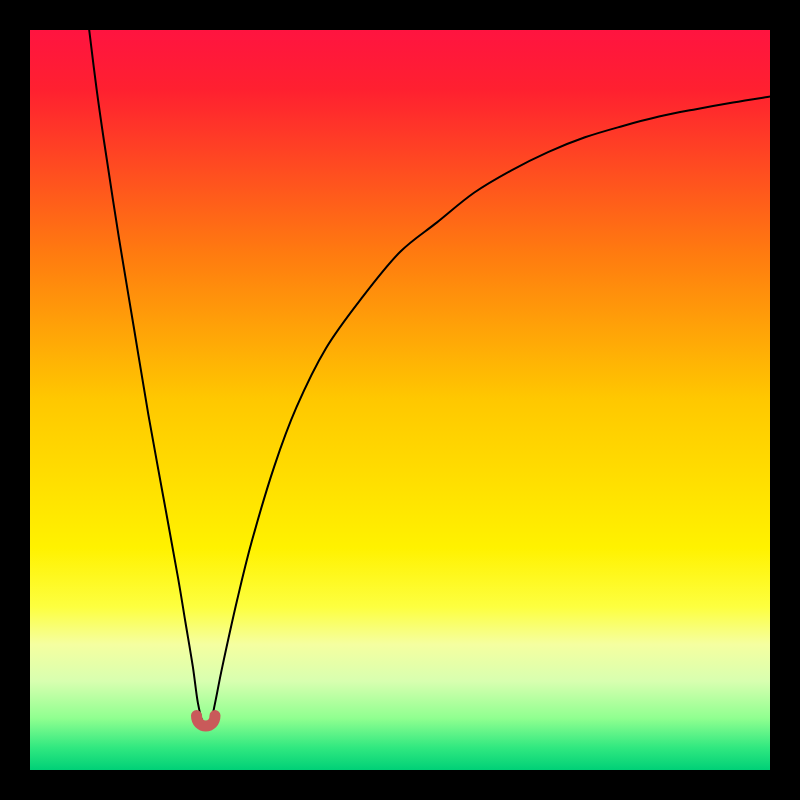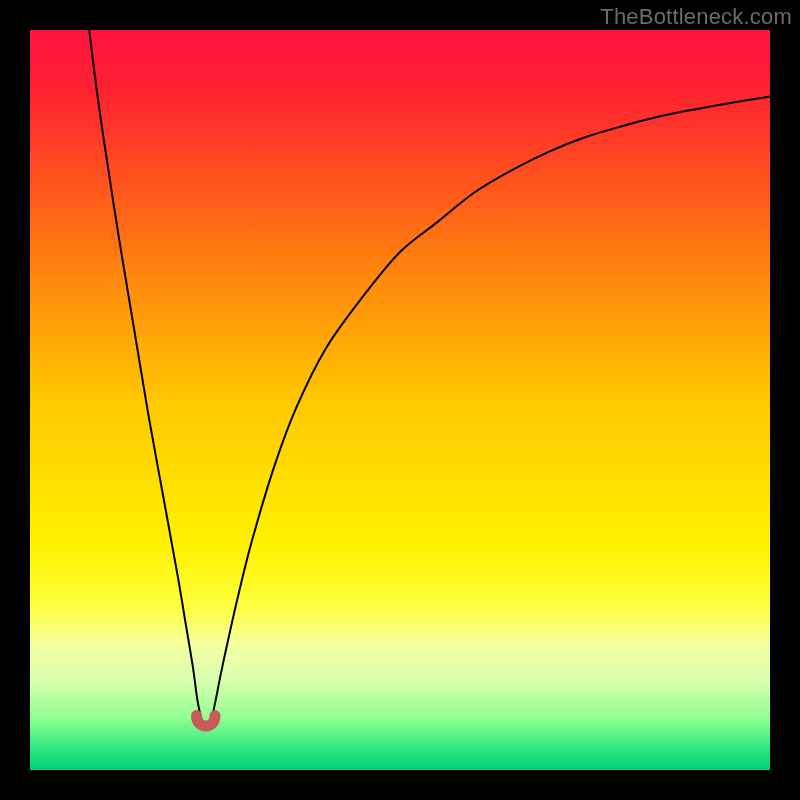--- a/index.html
+++ b/index.html
@@ -38,21 +38,20 @@
     font-size: 22px;
     letter-spacing: 0.2px;
     user-select: none;
   }
 </style>
 </head>
 <body>
 
 <div class="frame">
 
-  <div class="attribution">TheBottleneck.com</div>
 
   <div class="plot-area">
     <svg viewBox="0 0 740 740" preserveAspectRatio="none">
       <defs>
         <linearGradient id="bg-grad" x1="0" y1="0" x2="0" y2="1">
             <stop offset="0%" stop-color="#ff1440"></stop>
             <stop offset="8%" stop-color="#ff2030"></stop>
             <stop offset="30%" stop-color="#ff7a10"></stop>
             <stop offset="50%" stop-color="#ffc800"></stop>
             <stop offset="70%" stop-color="#fff200"></stop>

